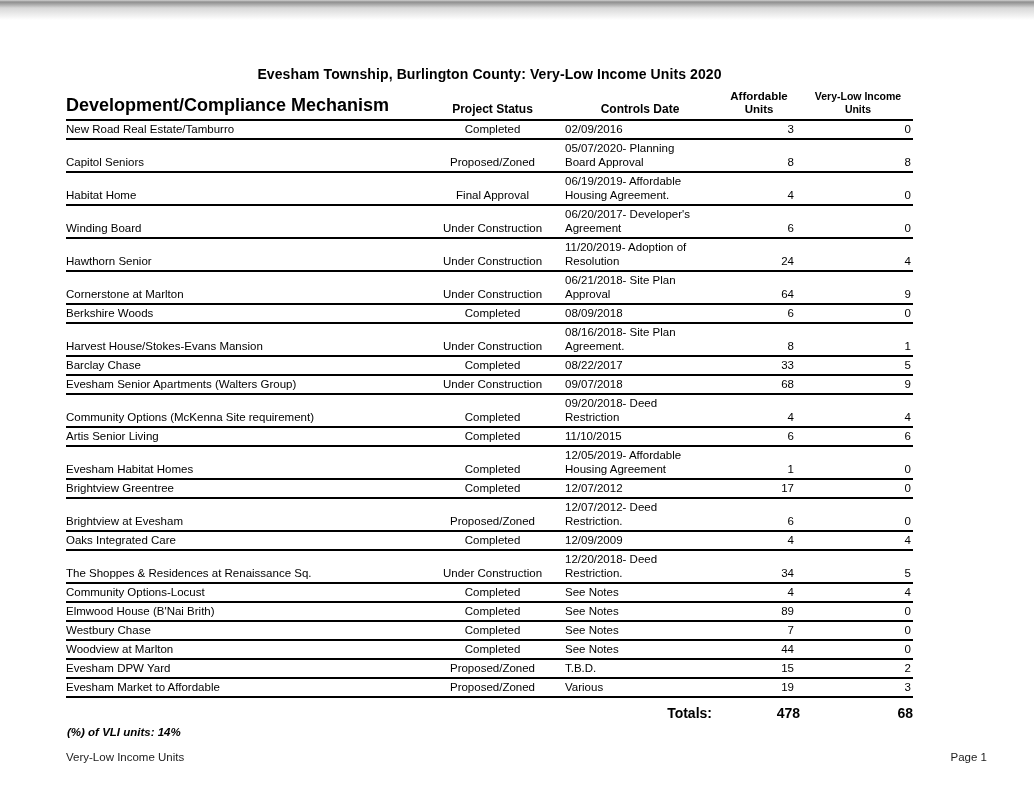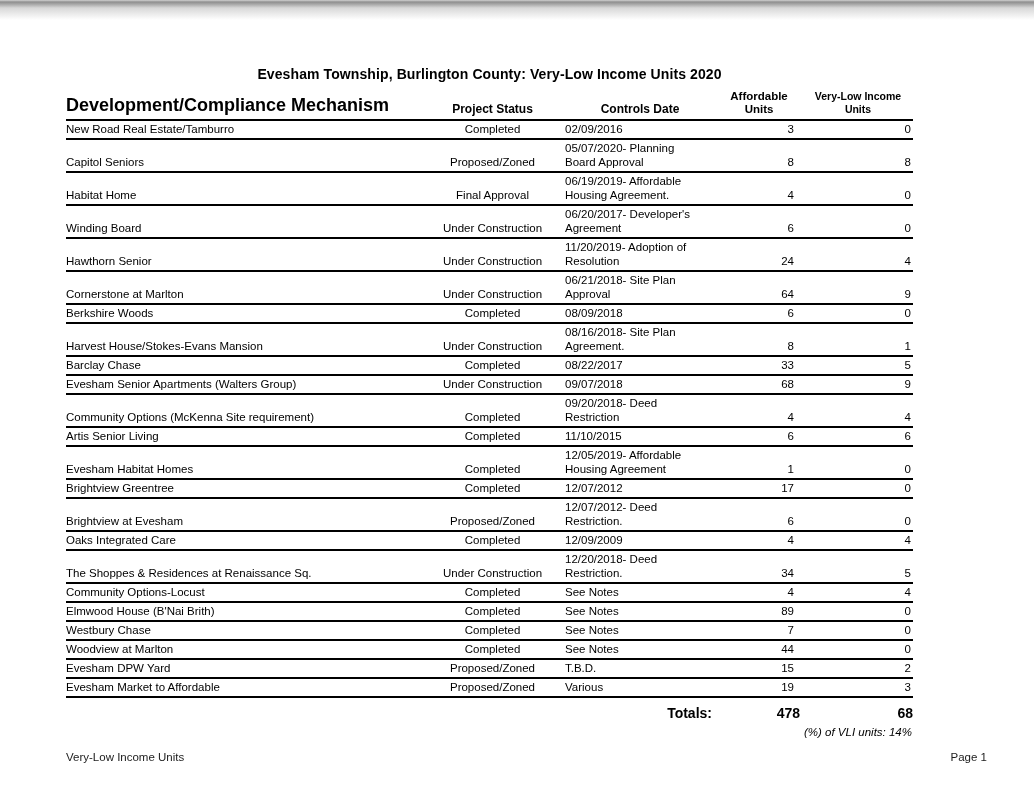--- a/index.html
+++ b/index.html
@@ -76,23 +76,23 @@
     padding-top: 7px;
     font-weight: bold;
     font-size: 14px;
     vertical-align: bottom;
   }
   tfoot td.t-label { text-align: right; padding-right: 3px; }
   tfoot td.t-aff   { text-align: right; padding-right: 3px; margin-top: 36px; }
   tfoot td.t-vli   { text-align: right; padding-right: 0; }
   tfoot tr.note-row td {
     padding-top: 4px;
-    text-align: right;
+    text-align: left;
     font-style: italic;
-    font-weight: normal;
+    font-weight: bold;
     font-size: 11.5px;
   }
 
   .footer-left {
     position: absolute;
     left: 66px;
     top: 751px;
     font-size: 11.5px;
     color: #1c1c1c;
   }

